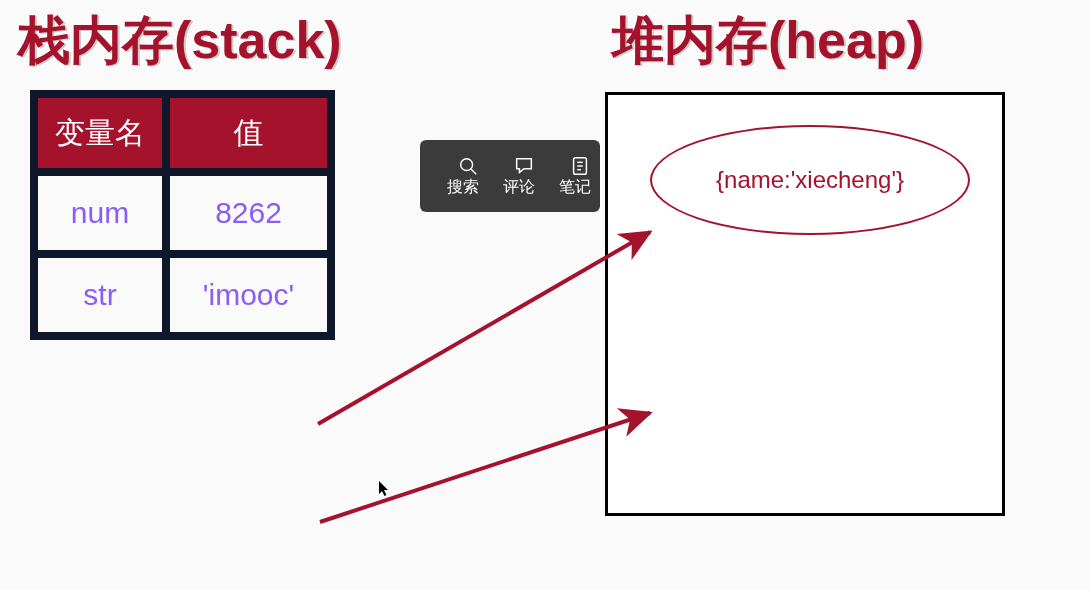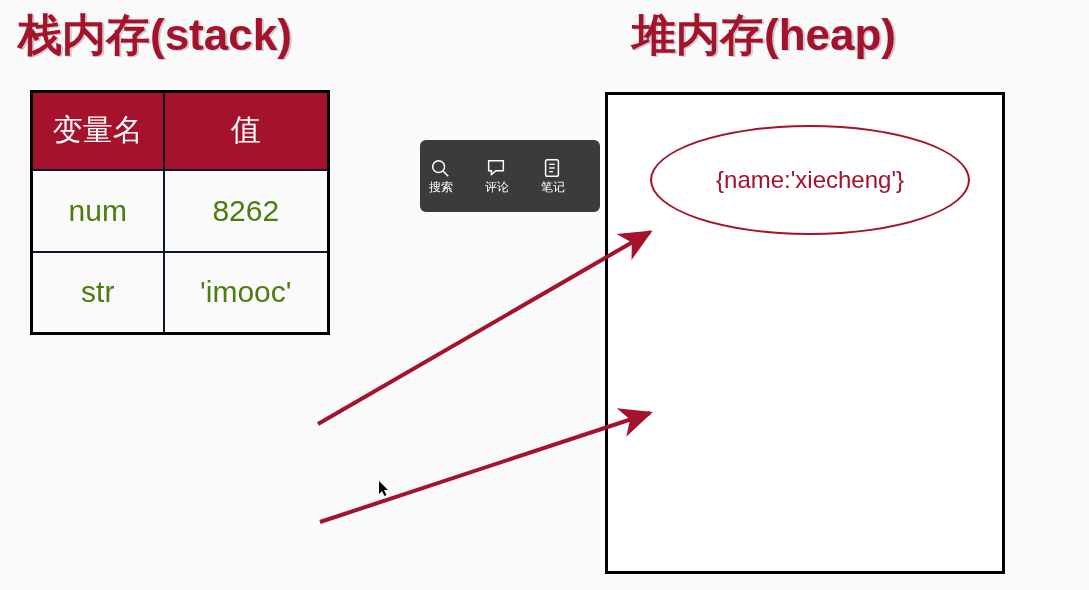--- a/index.html
+++ b/index.html
@@ -6,57 +6,57 @@
   body {
     width: 1089px;
     height: 590px;
     background: #fafafa;
     font-family: "Microsoft YaHei", "PingFang SC", sans-serif;
     position: relative;
     overflow: hidden;
   }
   .title {
     position: absolute;
-    font-size: 44px;
+    font-size: 52px;
     font-weight: 700;
     color: #a4122c;
     text-shadow: 2px 1px 0 #ccc;
   }
   .stack-title { left: 18px; top: 6px; }
-  .heap-title  { left: 632px; top: 6px; }
+  .heap-title  { left: 612px; top: 6px; }
 
   .stack-table {
     position: absolute;
     left: 30px; top: 90px;
     border-collapse: collapse;
     border: 3px solid #000;
   }
   .stack-table th, .stack-table td {
-    border: 2px solid #0f172a;
+    border: 8px solid #0f172a;
     text-align: center;
     font-size: 30px;
     font-weight: 500;
   }
   .stack-table th {
     background: #a4122c;
     color: #fff;
     font-weight: 500;
     height: 78px;
   }
   .stack-table td {
-    color: #4d7c0f;
+    color: #8b5cf6;
     height: 82px;
   }
   .col-name { width: 132px; }
   .col-val  { width: 165px; }
 
   .heap-box {
     position: absolute;
     left: 605px; top: 92px;
-    width: 400px; height: 482px;
+    width: 400px; height: 424px;
     border: 3.5px solid #000;
     background: #fff;
   }
   .heap-obj {
     position: absolute;
     border: 2.5px solid #a4122c;
     border-radius: 50%;
     display: flex;
     align-items: center;
     justify-content: center;
@@ -75,23 +75,23 @@
     border-radius: 6px;
     display: flex;
     align-items: center;
     justify-content: space-around;
     color: #fff;
     padding: 4px 6px;
   }
   .toolbar .item {
     display: flex;
     flex-direction: column;
-    align-items: flex-start;
+    align-items: flex-end;
     gap: 0;
-    font-size: 12px;
+    font-size: 16px;
     width: 50px;
   }
   .toolbar .icon {
     width: 22px; height: 22px;
     stroke: #fff; stroke-width: 1.6; fill: none;
   }
 
   svg.arrows {
     position: absolute;
     left: 0; top: 0;

